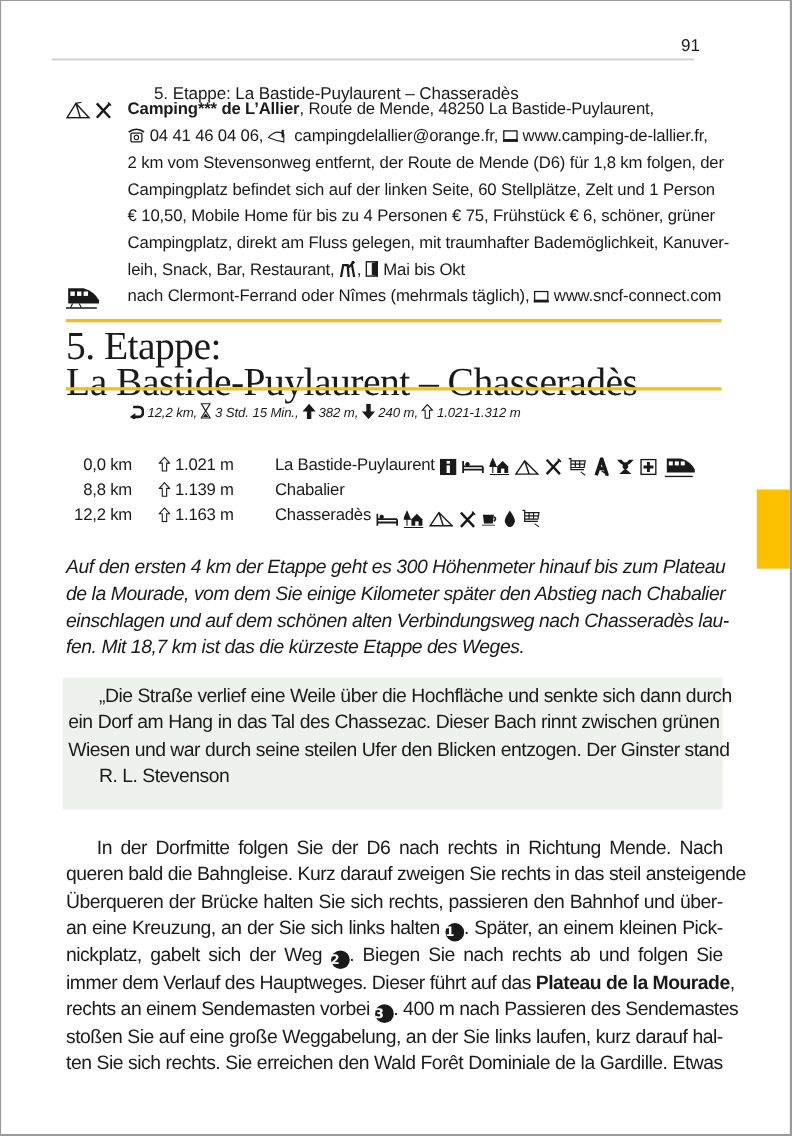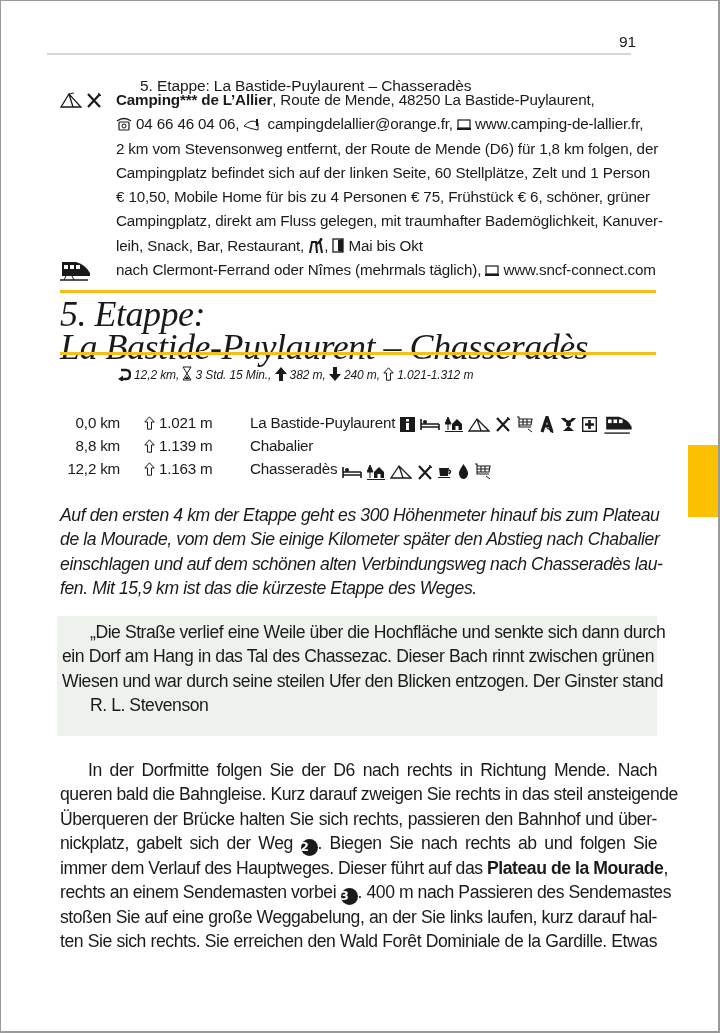--- a/index.html
+++ b/index.html
@@ -3,21 +3,21 @@
 <meta charset="utf-8">
 <style>
   * { box-sizing: border-box; margin: 0; padding: 0; }
   html, body { width: 720px; height: 1033px; background: #ffffff; overflow: hidden; }
   body { position: relative; color: #1a1a1a; }
   .page-frame {
     position: absolute; left: 0; top: 0; width: 720px; height: 1033px;
     border: 1px solid #9a9a9a; border-right: 2px solid #9a9a9a; border-bottom: 2px solid #9a9a9a;
   }
   .sans { font-family: "Liberation Sans", "DejaVu Sans", sans-serif; }
-  .serif { font-family: "Liberation Serif", "DejaVu Serif", serif; font-style: italic; }
+  .serif { font-family: "Liberation Serif", "DejaVu Serif", serif; }
 
   
   .run-header {
     position: absolute; left: 47px; top: 33px; width: 428px;
     font-size: 15.5px; letter-spacing: -0.1px; text-align: right;
   }
   .run-header .title { position: absolute; left: 93px; top: 0; white-space: nowrap; margin-top: 44px; }
   .page-number { position: absolute; left: 619px; top: 33px; font-size: 15.5px; }
 
   
@@ -89,21 +89,21 @@
           <path d="M12 1 L15 4" stroke="#1a1a1a" stroke-width="1"></path>
         </svg>
     </span>
     <div class="info-line" style="text-align-last:left"><span class="bold">Camping*** de L’Allier</span><span>, Route de Mende, 48250 La Bastide-Puylaurent,</span></div>
     <div class="info-line" style="text-align-last:left; white-space:nowrap;">
       <svg class="ico" width="16" height="14" viewBox="0 0 16 14">
           <rect x="3" y="5" width="10" height="8" rx="1" fill="none" stroke="#1a1a1a" stroke-width="1.2"></rect>
           <path d="M1 4 Q8 -1 15 4" fill="none" stroke="#1a1a1a" stroke-width="1.5"></path>
           <circle cx="8" cy="9" r="2" fill="none" stroke="#1a1a1a"></circle>
         </svg>
-      <span>04 66 46 04 06,</span>
+      <span>04 41 46 04 06,</span>
       <svg class="ico" width="20" height="14" viewBox="0 0 20 14">
           <path d="M1 9 Q8 1 15 6 L15 13 Q8 12 1 9 Z" fill="none" stroke="#1a1a1a" stroke-width="1"></path>
           <rect x="13" y="2" width="2" height="7" fill="#1a1a1a"></rect>
         </svg>
       <span>campingdelallier@orange.fr,</span>
       <svg class="ico" width="14" height="12" viewBox="0 0 14 12">
           <rect x="1" y="1" width="12" height="8" fill="none" stroke="#1a1a1a" stroke-width="1.2"></rect>
           <rect x="0" y="9" width="14" height="2" fill="#1a1a1a"></rect>
         </svg>
       <span>www.camping-de-lallier.fr,</span>
@@ -282,33 +282,34 @@
     </span>
   </div>
 </div>
 
 <div class="thumb-tab"></div>
 
 <div class="intro sans">
   <div class="line">Auf den ersten 4 km der Etappe geht es 300 Höhenmeter hinauf bis zum Plateau</div>
   <div class="line">de la Mourade, vom dem Sie einige Kilometer später den Abstieg nach Chabalier</div>
   <div class="line">einschlagen und auf dem schönen alten Verbindungsweg nach Chasseradès lau-</div>
-  <div class="line last">fen. Mit 15,9 km ist das die kürzeste Etappe des Weges.</div>
+  <div class="line last">fen. Mit 18,7 km ist das die kürzeste Etappe des Weges.</div>
 </div>
 
 <div class="quote-box"></div>
 <div class="quote sans">
   <div class="line first">„Die Straße verlief eine Weile über die Hochfläche und senkte sich dann durch</div>
   <div class="line">ein Dorf am Hang in das Tal des Chassezac. Dieser Bach rinnt zwischen grünen</div>
   <div class="line">Wiesen und war durch seine steilen Ufer den Blicken entzogen. Der Ginster stand</div>
   <div class="line author">R. L. Stevenson</div>
 </div>
 
 <div class="body sans">
   <div class="line first">In der Dorfmitte folgen Sie der D6 nach rechts in Richtung Mende. Nach</div>
   <div class="line">queren bald die Bahngleise. Kurz darauf zweigen Sie rechts in das steil ansteigende</div>
   <div class="line">Überqueren der Brücke halten Sie sich rechts, passieren den Bahnhof und über-</div>
+  <div class="line"><span>an eine Kreuzung, an der Sie sich links halten</span> <span class="circ">1</span><span>. Später, an einem kleinen Pick-</span></div>
   <div class="line"><span>nickplatz, gabelt sich der Weg</span> <span class="circ">2</span><span>. Biegen Sie nach rechts ab und folgen Sie</span></div>
   <div class="line"><span>immer dem Verlauf des Hauptweges. Dieser führt auf das</span> <span class="bold">Plateau de la Mourade</span><span>,</span></div>
   <div class="line"><span>rechts an einem Sendemasten vorbei</span> <span class="circ">3</span><span>. 400 m nach Passieren des Sendemastes</span></div>
   <div class="line">stoßen Sie auf eine große Weggabelung, an der Sie links laufen, kurz darauf hal-</div>
   <div class="line">ten Sie sich rechts. Sie erreichen den Wald Forêt Dominiale de la Gardille. Etwas</div>
 </div>
 
 </body></html>

